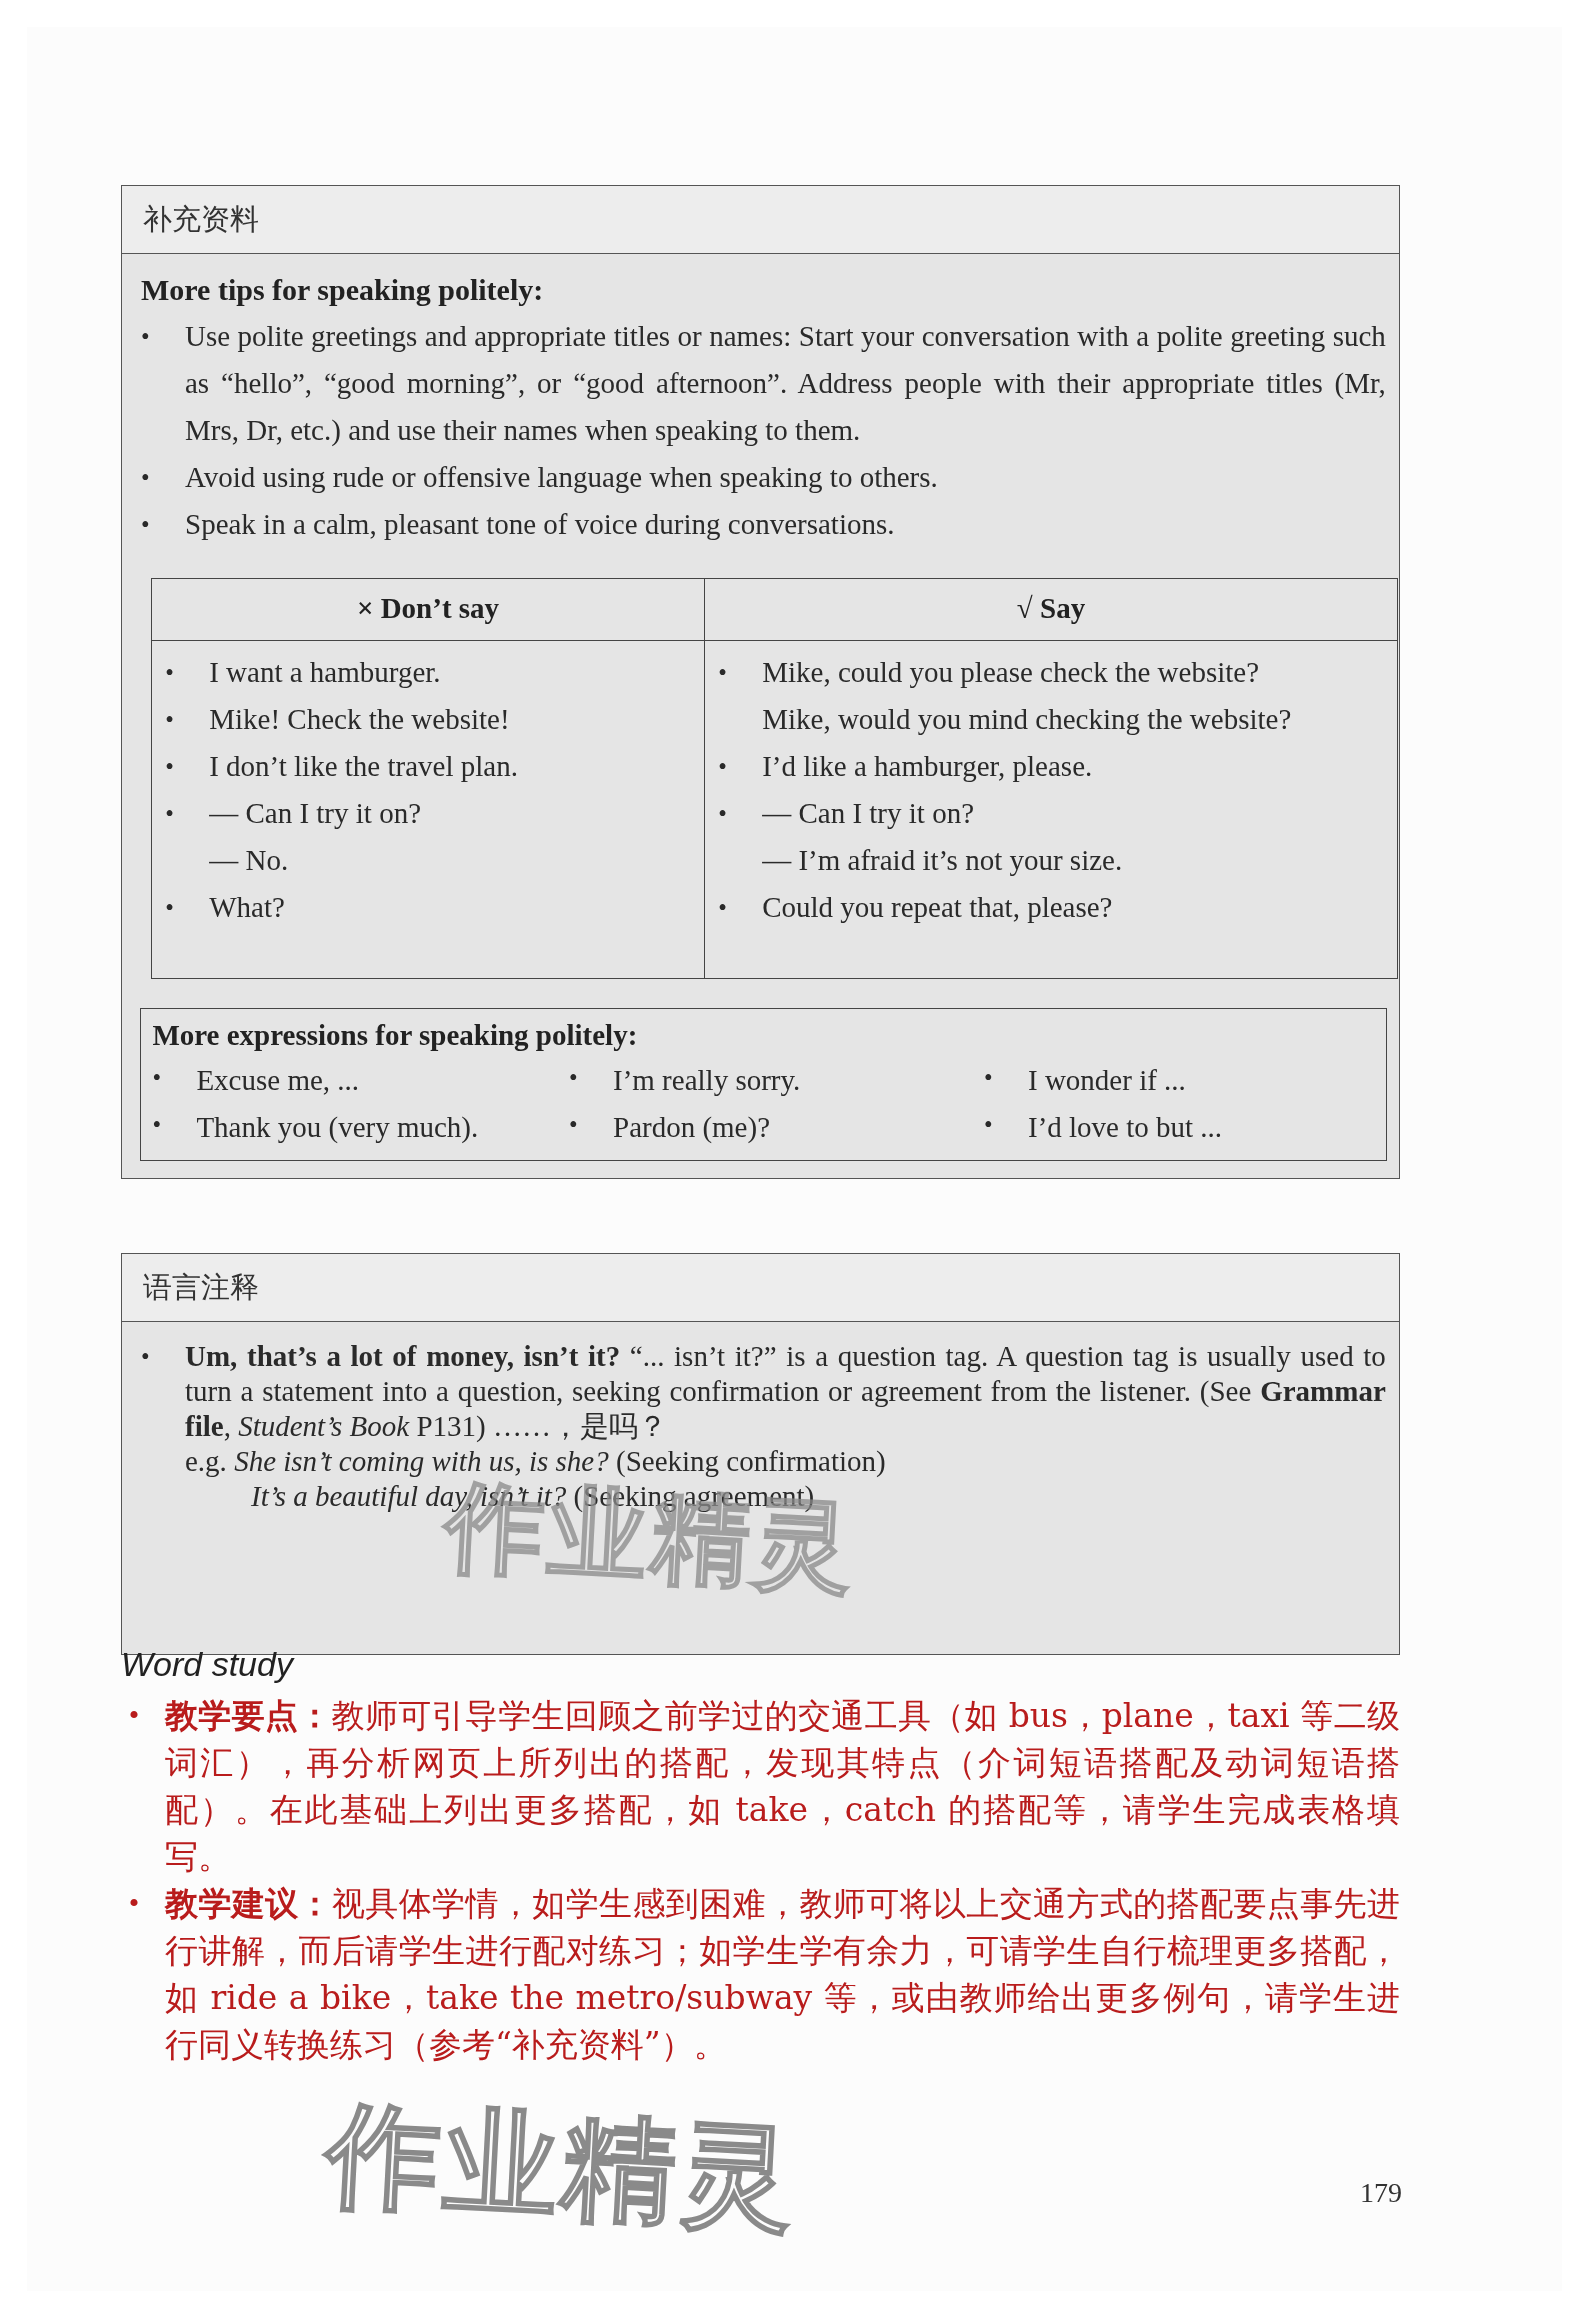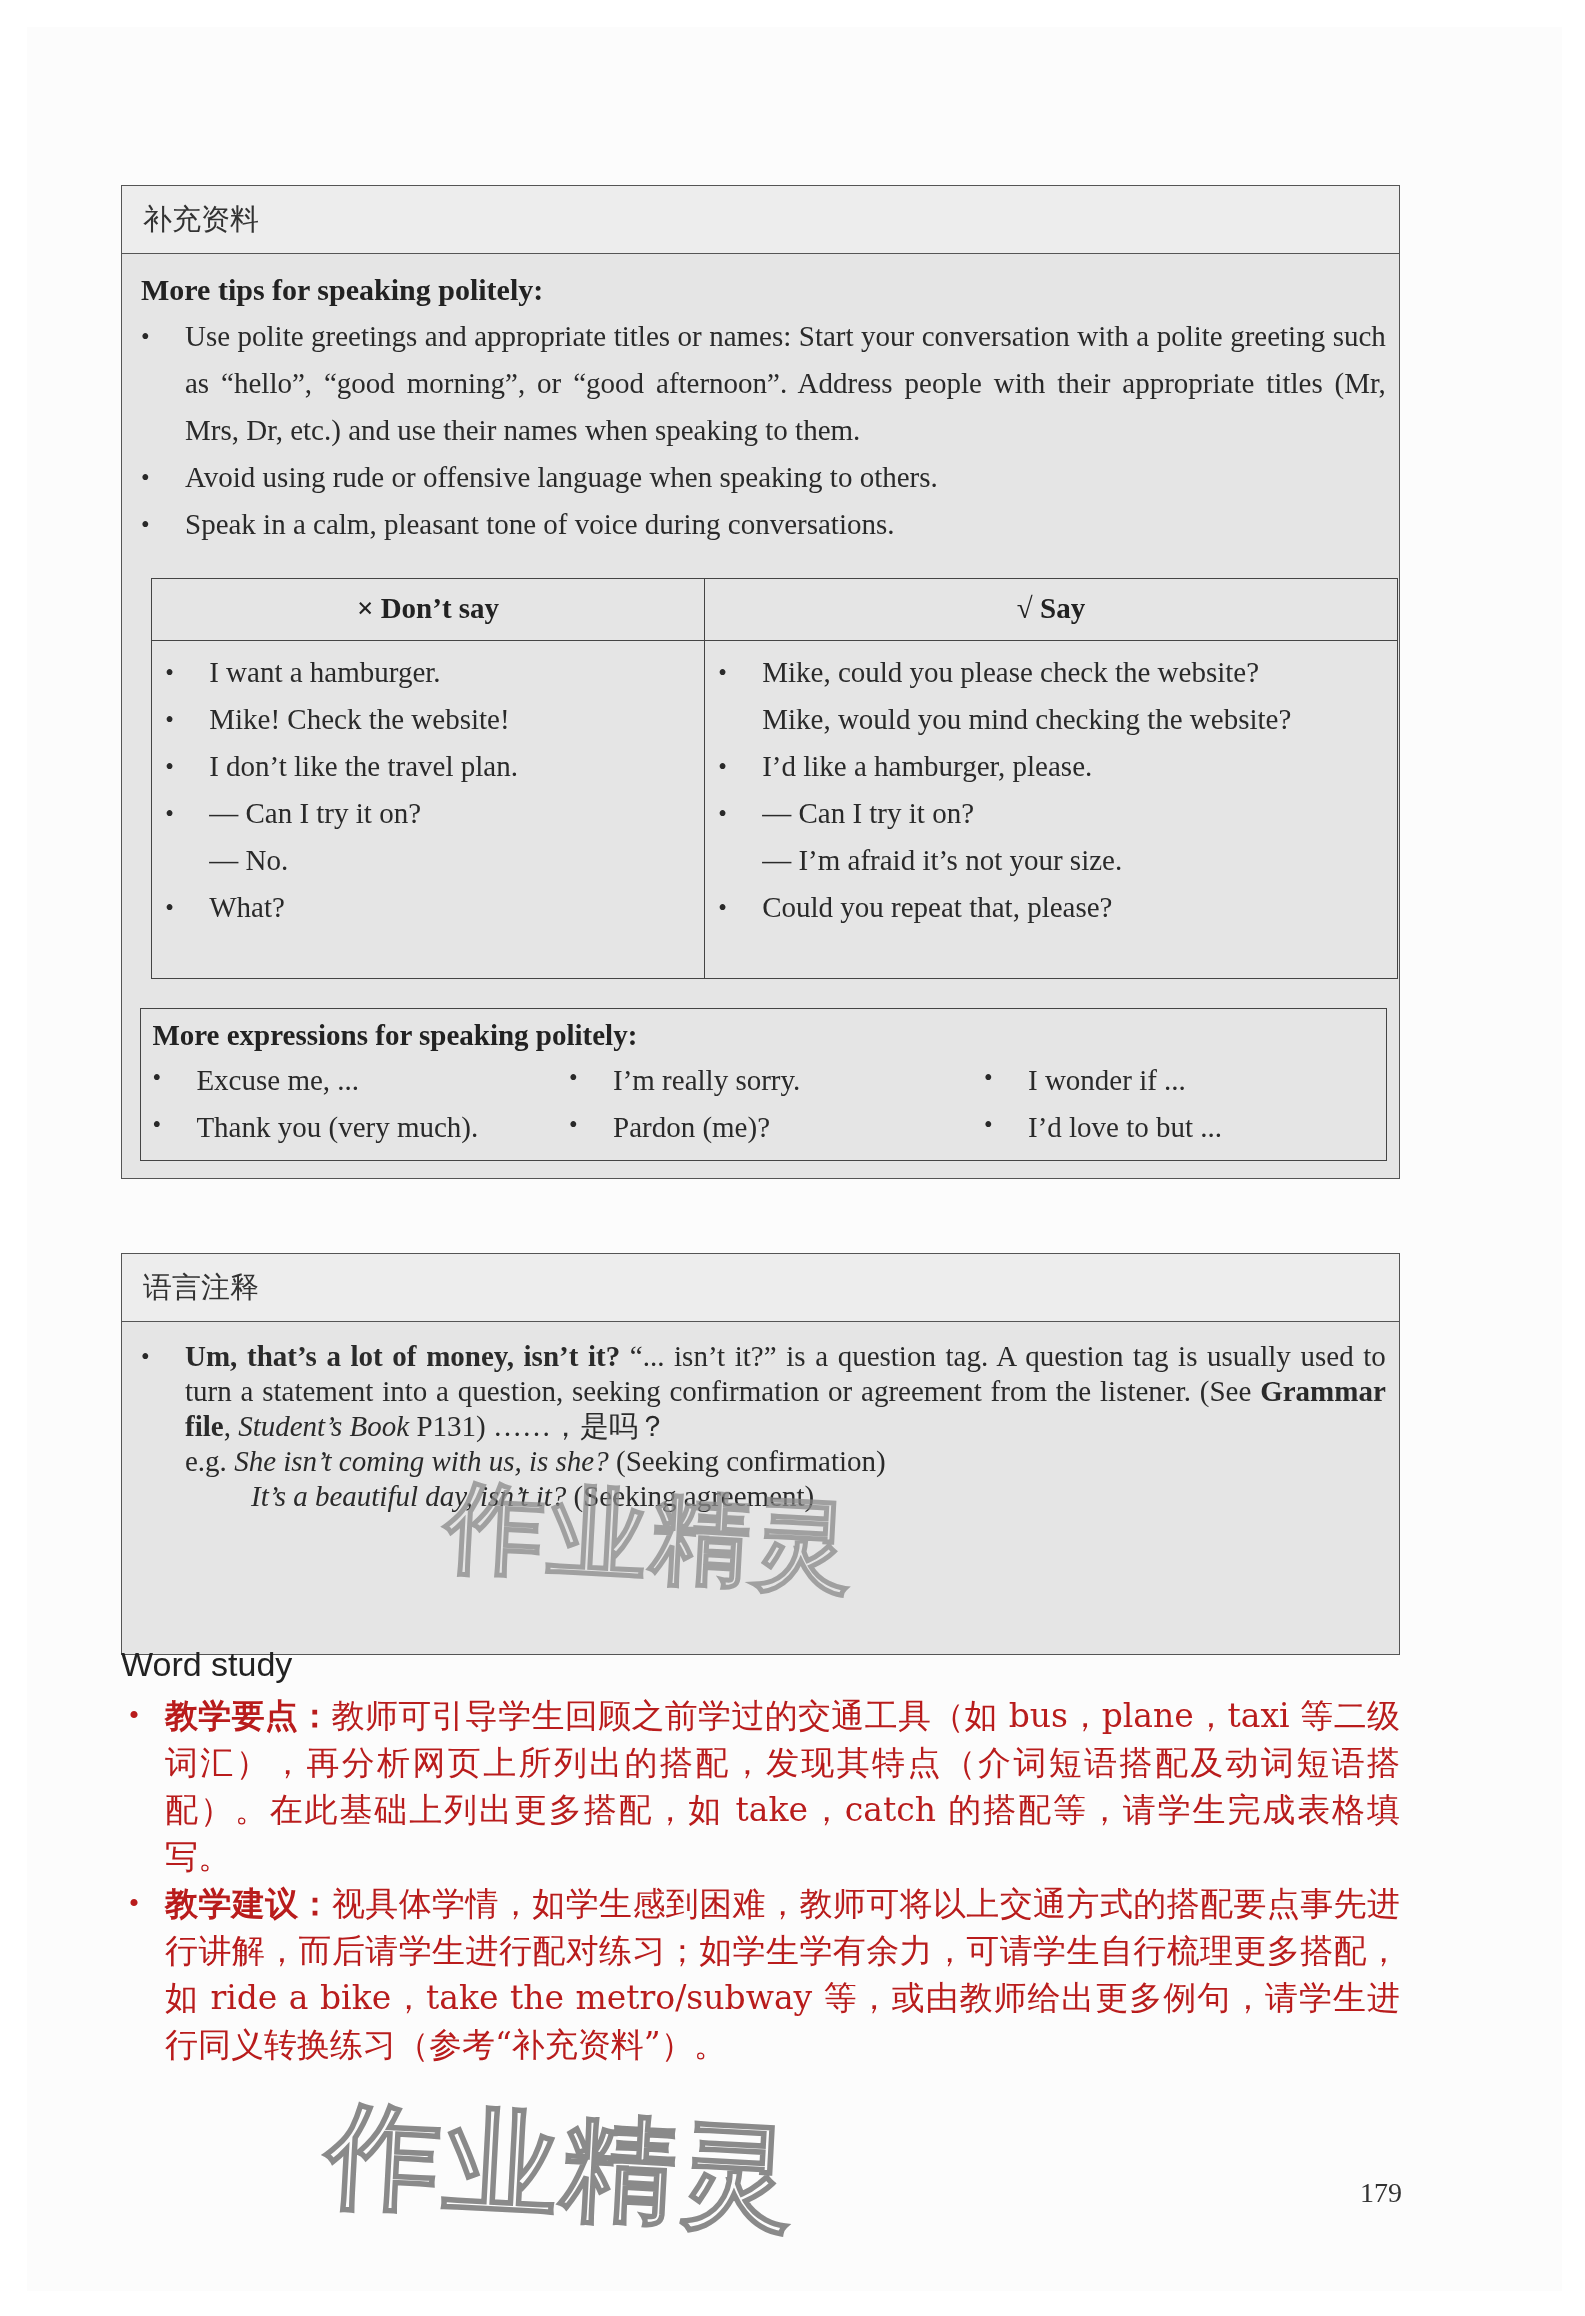--- a/index.html
+++ b/index.html
@@ -81,21 +81,21 @@
   .note-line { position: relative; padding-left: 44px; text-align: justify; }
   .note-line::before { content: "•"; position: absolute; left: 0; font-size: 24.6px; }
   .ex { padding-left: 44px; }
   .ex2 { padding-left: 110px; }
   .it { font-style: italic; }
   .b { font-weight: bold; }
 
   
   .ws-title {
     position: absolute; left: 121px; top: 1645px;
-    font-family: "Liberation Sans", "DejaVu Sans", sans-serif; font-size: 34px; color: #222;
+    font-family: "Liberation Sans", "DejaVu Sans", sans-serif; font-size: 34px; color: #222; font-style: italic;
   }
   .ws-list { position: absolute; left: 121px; width: 1279px; top: 1692px; margin: 0; padding: 0; list-style: none; }
   .ws-list li {
     position: relative; padding-left: 44px; font-size: 33px; line-height: 47px;
     font-family: "DejaVu Serif", "Liberation Serif", serif; color: #b91c1c; text-align: justify;
   }
   .ws-list li::before { content: "•"; position: absolute; left: 5.7px; font-size: 24.6px; }
   .ws-list .lab { font-weight: bold; font-family: "DejaVu Sans", sans-serif; }
 
   .watermark {

